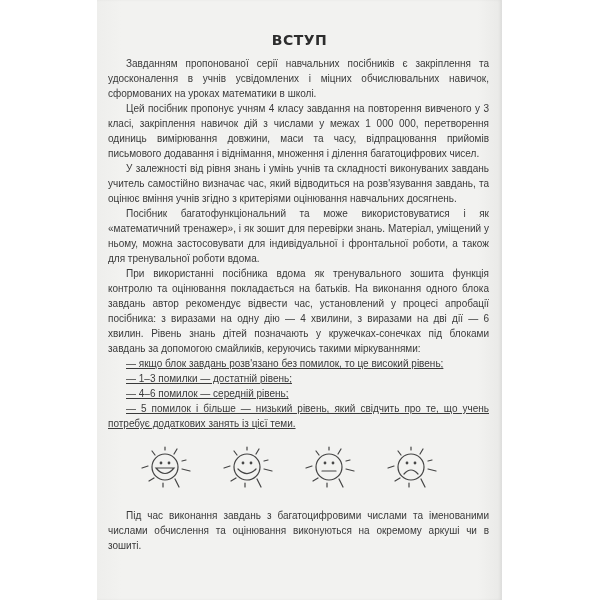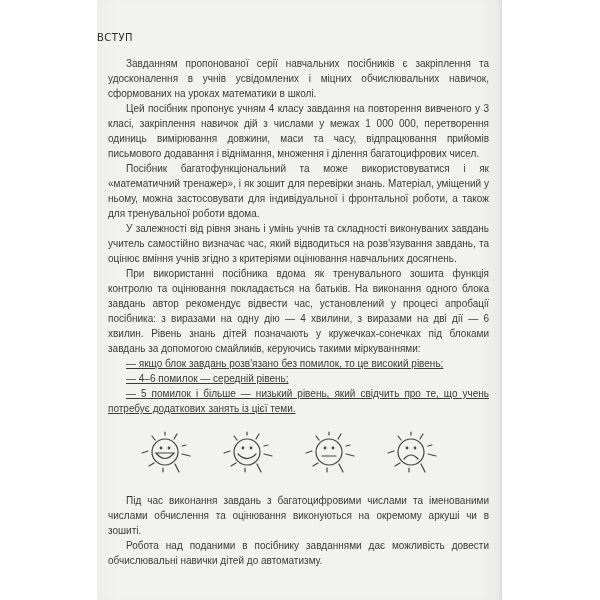--- a/index.html
+++ b/index.html
@@ -6,22 +6,22 @@
   body {
     width: 600px; height: 600px; background: #ffffff; position: relative; overflow: hidden;
     font-family: "Liberation Sans", sans-serif;
   }
   .page {
     position: absolute; left: 97px; top: 0; width: 405px; height: 600px;
     background: linear-gradient(90deg, #eeeeec 0%, #f2f2f0 6%, #f2f2f0 94%, #e9e9e7 100%);
     box-shadow: inset -2px 0 3px rgba(0,0,0,0.05);
   }
   .title {
-    position: absolute; top: 32px; left: 0; width: 405px; 
-    font-family: "DejaVu Sans", sans-serif; font-weight: normal; font-size: 10px;
+    position: absolute; top: 32px; left: 0; width: 405px; text-align: center;
+    font-family: "DejaVu Sans", sans-serif; font-weight: bold; font-size: 14px;
     color: #2d2d2d; letter-spacing: 0.5px;
   }
   .body {
     position: absolute; top: 56px; left: 11px; width: 381px;
     font-size: 10px; line-height: 15px; color: #3a3a3a;
     text-align: justify;
   }
   .body p { margin: 0; text-indent: 18px; }
   .body p.list { text-indent: 18px; text-decoration: underline; }
   .suns {
@@ -32,24 +32,25 @@
 </style>
 </head>
 <body>
 
 <div class="page">
   <div class="title">ВСТУП</div>
 
   <div class="body">
     <p>Завданням пропонованої серії навчальних посібників є закріплення та удосконалення в учнів усвідомлених і міцних обчислювальних навичок, сформованих на уроках математики в школі.</p>
     <p>Цей посібник пропонує учням 4 класу завдання на повторення вивченого у 3 класі, закріплення навичок дій з числами у межах 1 000 000, перетворення одиниць вимірювання довжини, маси та часу, відпрацювання прийомів письмового додавання і віднімання, множення і ділення багатоцифрових чисел.</p>
+    <p>У залежності від рівня знань і умінь учнів та складності виконуваних завдань учитель самостійно визначає час, який відводиться на розв'язування завдань, та оцінює вміння учнів згідно з критеріями оцінювання навчальних досягнень.</p>
     <p>Посібник багатофункціональний та може використовуватися і як «математичний тренажер», і як зошит для перевірки знань. Матеріал, уміщений у ньому, можна застосовувати для індивідуальної і фронтальної роботи, а також для тренувальної роботи вдома.</p>
-    <p>У залежності від рівня знань і умінь учнів та складності виконуваних завдань учитель самостійно визначає час, який відводиться на розв'язування завдань, та оцінює вміння учнів згідно з критеріями оцінювання навчальних досягнень.</p>
     <p>При використанні посібника вдома як тренувального зошита функція контролю та оцінювання покладається на батьків. На виконання одного блока завдань автор рекомендує відвести час, установлений у процесі апробації посібника: з виразами на одну дію — 4 хвилини, з виразами на дві дії — 6 хвилин. Рівень знань дітей позначають у кружечках-сонечках під блоками завдань за допомогою смайликів, керуючись такими міркуваннями:</p>
     <p class="list">— якщо блок завдань розв'язано без помилок, то це високий рівень;</p>
+    <p class="list">— 1–3 помилки — достатній рівень;</p>
     <p class="list">— 4–6 помилок — середній рівень;</p>
     <p class="list">— 5 помилок і більше — низький рівень, який свідчить про те, що учень потребує додаткових занять із цієї теми.</p>
 
     <div class="suns">
       <div class="sun" style="left:28px">
         <svg viewBox="0 0 58 66" fill="none" stroke="#444" stroke-width="1.2" stroke-linecap="round">
           <circle cx="29" cy="33" r="13"></circle>
           <line x1="29" y1="13" x2="29" y2="16"></line>
             <line x1="16" y1="17" x2="19" y2="21"></line>
             <line x1="41" y1="15" x2="38" y2="20"></line>
@@ -111,15 +112,14 @@
             <line x1="27" y1="53" x2="27" y2="49"></line>
             <line x1="39" y1="45" x2="43" y2="53"></line>
           <circle cx="25" cy="29" r="0.8" fill="#444"></circle>
             <circle cx="33" cy="29" r="0.8" fill="#444"></circle>
           <path d="M22 40 Q29 32 36 40"></path>
         </svg>
       </div>
     </div>
 
     <p>Під час виконання завдань з багатоцифровими числами та іменованими числами обчислення та оцінювання виконуються на окремому аркуші чи в зошиті.</p>
-    <p>Робота над поданими в посібнику завданнями дає можливість довести обчислювальні навички дітей до автоматизму.</p>
   </div>
 </div>
 
 </body></html>

